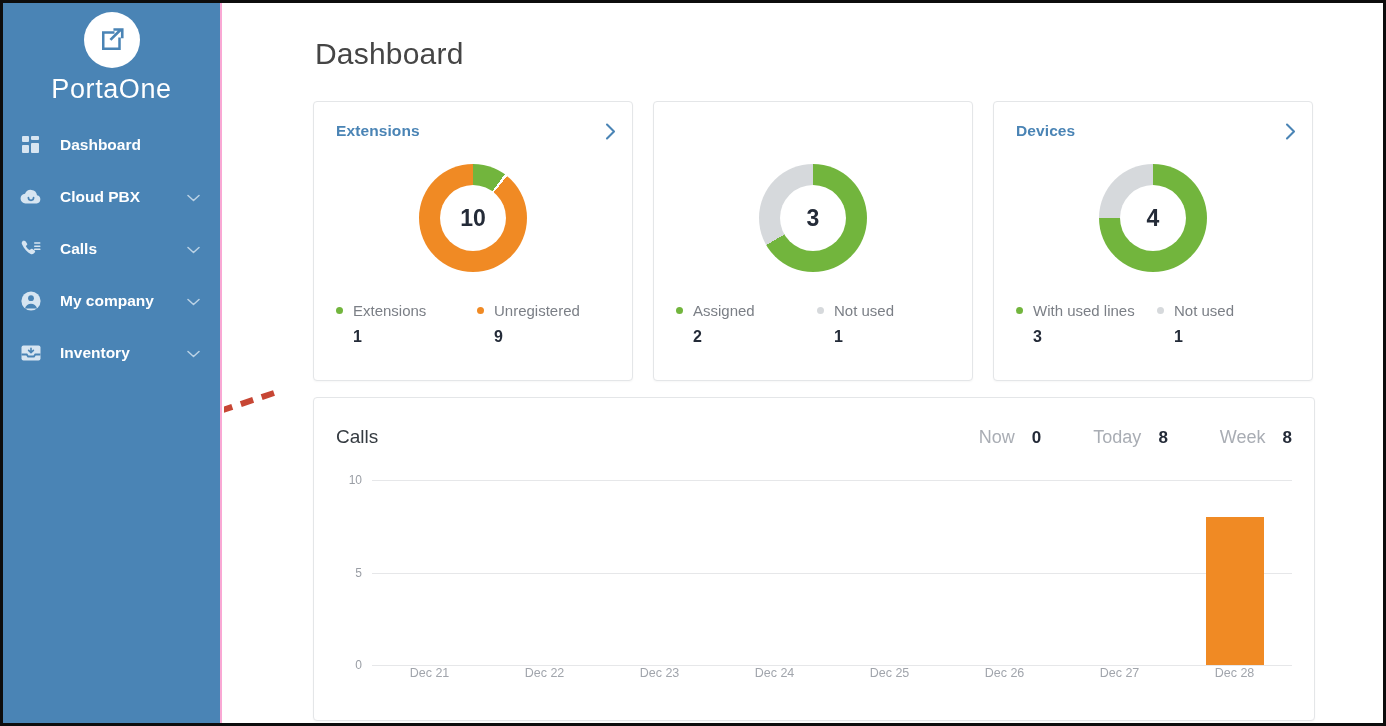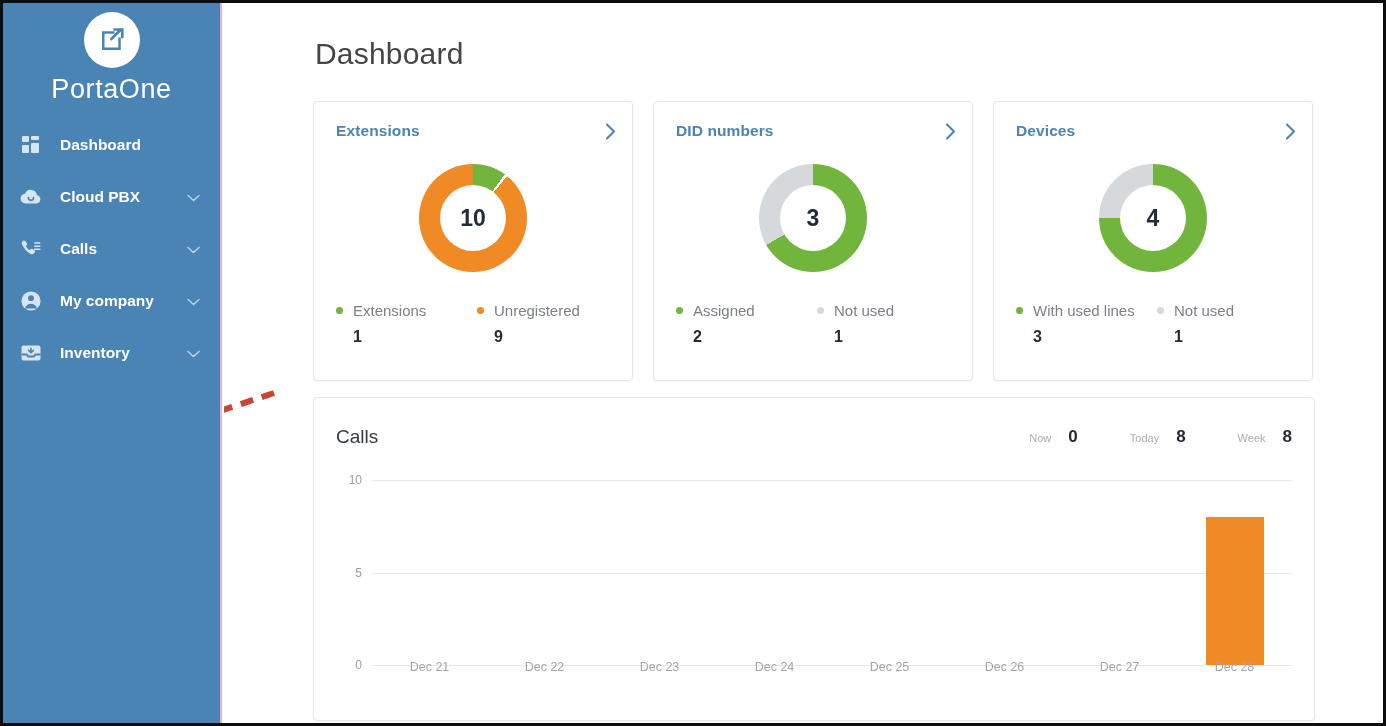--- a/index.html
+++ b/index.html
@@ -176,21 +176,21 @@
     display: flex; align-items: center; justify-content: space-between;
   }
   .calls-title {
     font-size: 19px;
     font-weight: 500;
     color: #343a40;
   }
   .calls-stats { display: flex; align-items: baseline; }
   .cstat { display: flex; align-items: baseline; margin-left: 52px; }
   .cstat-label {
-    font-size: 11px;
+    font-size: 18px;
     color: #a9adb4;
   }
   .cstat-value {
     margin-left: 17px;
     font-size: 17px;
     font-weight: 700;
     color: #242b38;
   }
 
   .chart {
@@ -228,21 +228,21 @@
     display: flex;
     align-items: flex-end;
     justify-content: center;
   }
   .bar {
     width: 58px;
     background: #f08a24;
   }
   .xaxis {
     position: absolute;
-    left: 58px; right: 22px; top: 192px;
+    left: 58px; right: 22px; top: 198px;
     display: flex;
   }
   .xtick {
     flex: 1;
     text-align: center;
     font-size: 12.5px;
     color: #a1a5ac;
   }
 
   
@@ -385,28 +385,20 @@
           <div class="legend-top">
             <span class="dot" style="background:#f08a24"></span>
             <span class="legend-label">Unregistered</span>
           </div>
           <div class="legend-value">9</div>
         </div>
       </div>
     </section>
 
     <section class="card stat-card" id="card-dids">
-      <div class="card-head">
-        <span class="card-title">DID numbers</span>
-        <span class="card-chevron">
-          <svg width="11" height="17" viewBox="0 0 11 17" aria-hidden="true">
-            <path d="M2 1.5L9 8.5L2 15.5" stroke="#4a84b5" stroke-width="2.1" fill="none" stroke-linecap="round" stroke-linejoin="round"></path>
-          </svg>
-        </span>
-      </div>
       <div class="donut-wrap">
         <div class="donut" style="background: conic-gradient(#72b53d 0deg 240deg, #d6d9dc 240deg 360deg);">
           <div class="hole">
             <span>3</span>
           </div>
         </div>
       </div>
       <div class="legend">
         <div class="legend-col">
           <div class="legend-top">

